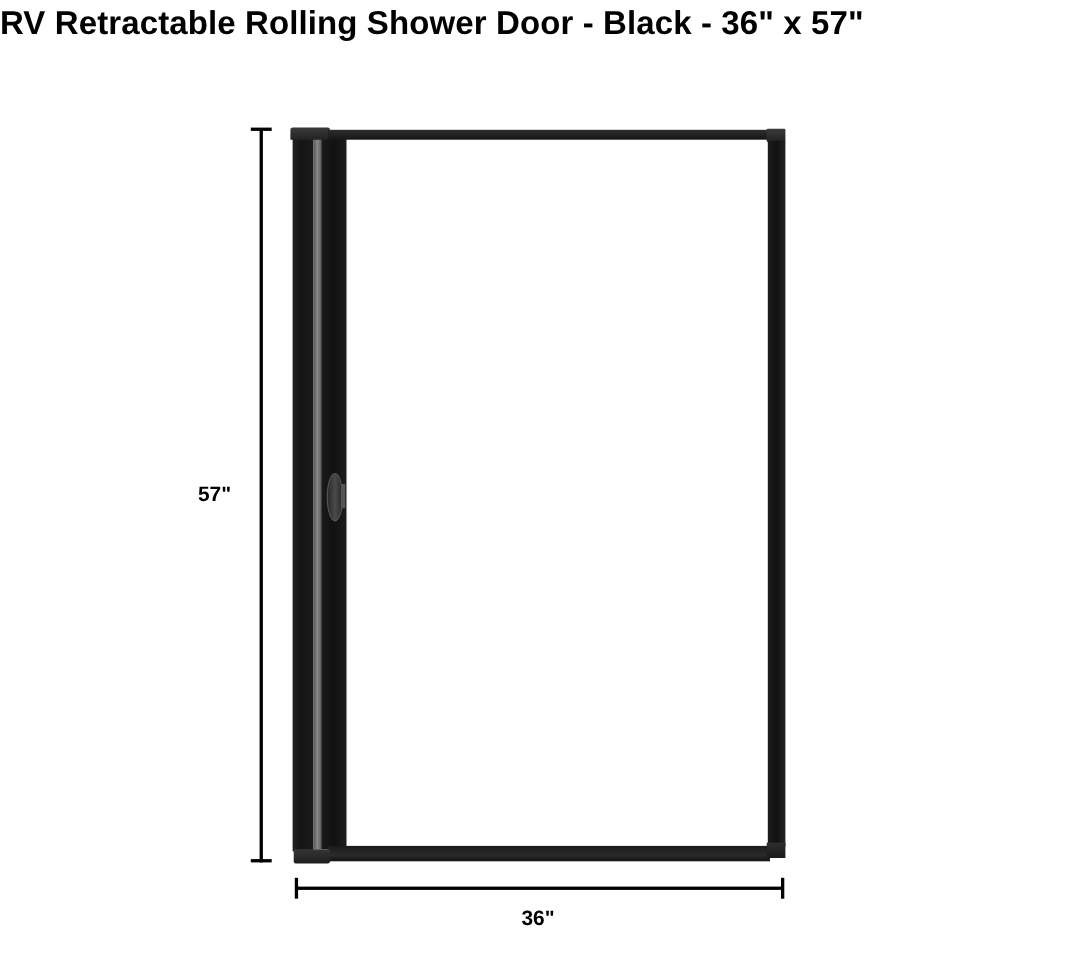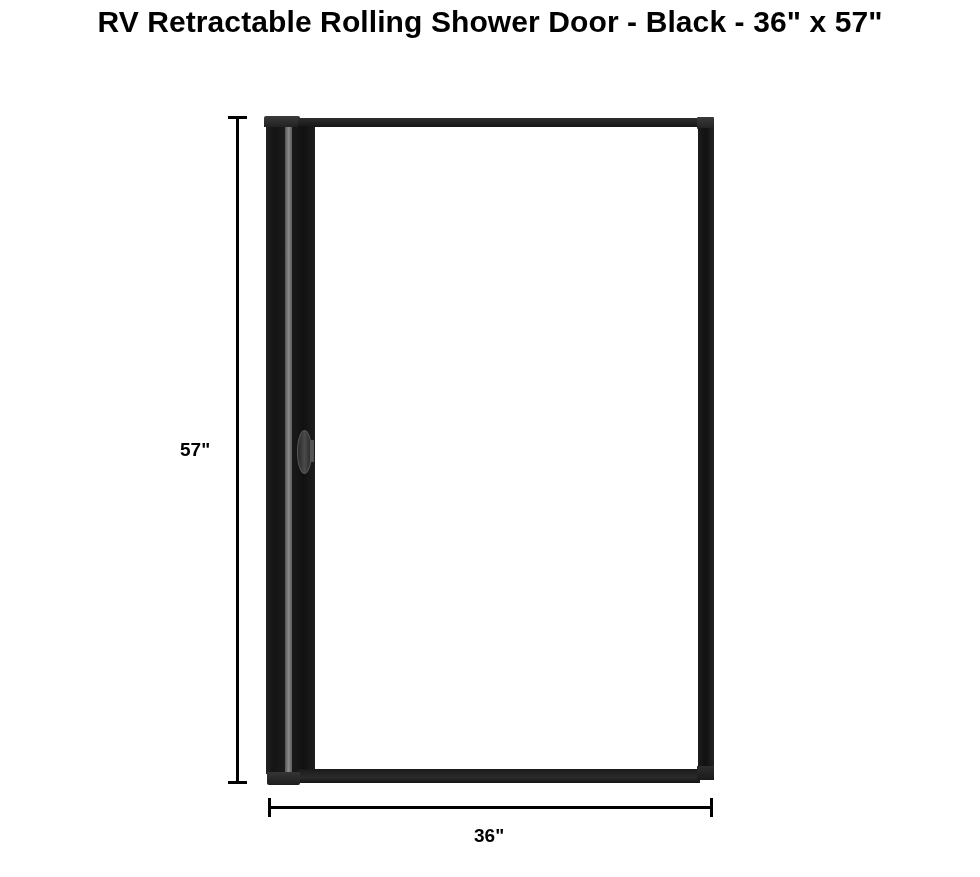--- a/index.html
+++ b/index.html
@@ -13,21 +13,21 @@
       position: relative;
       overflow: hidden;
       font-family: "Liberation Sans", sans-serif;
       color: #000000;
     }
     .title {
       position: absolute;
       left: 0;
       top: 2px;
       width: 980px;
-      text-align: center;
+      text-align: left;
       font-size: 30px;
       font-weight: bold;
       line-height: 40px;
       letter-spacing: 0.1px;
     }
     .dim-label {
       position: absolute;
       font-size: 19px;
       font-weight: bold;
       line-height: 22px;

